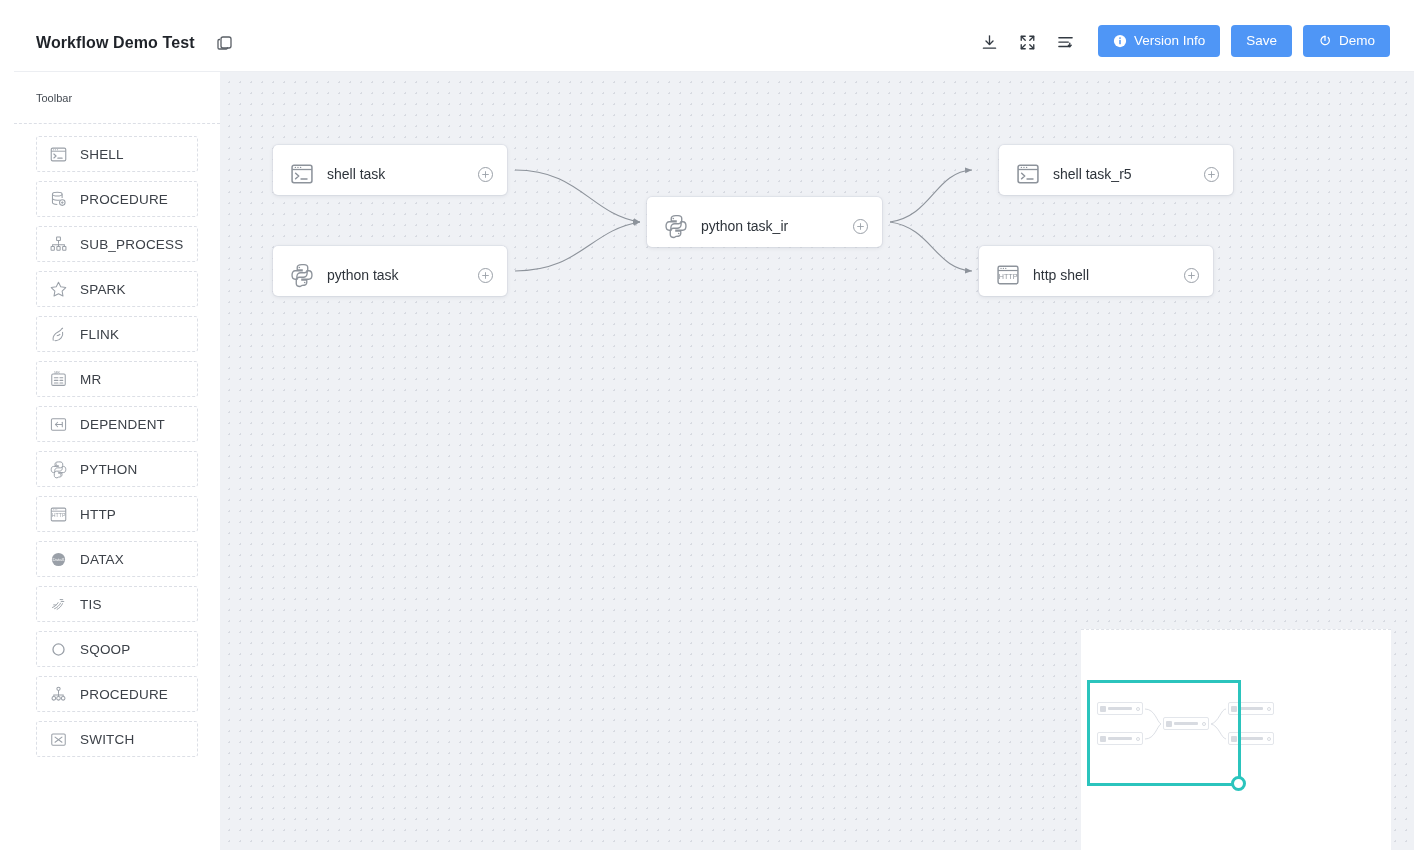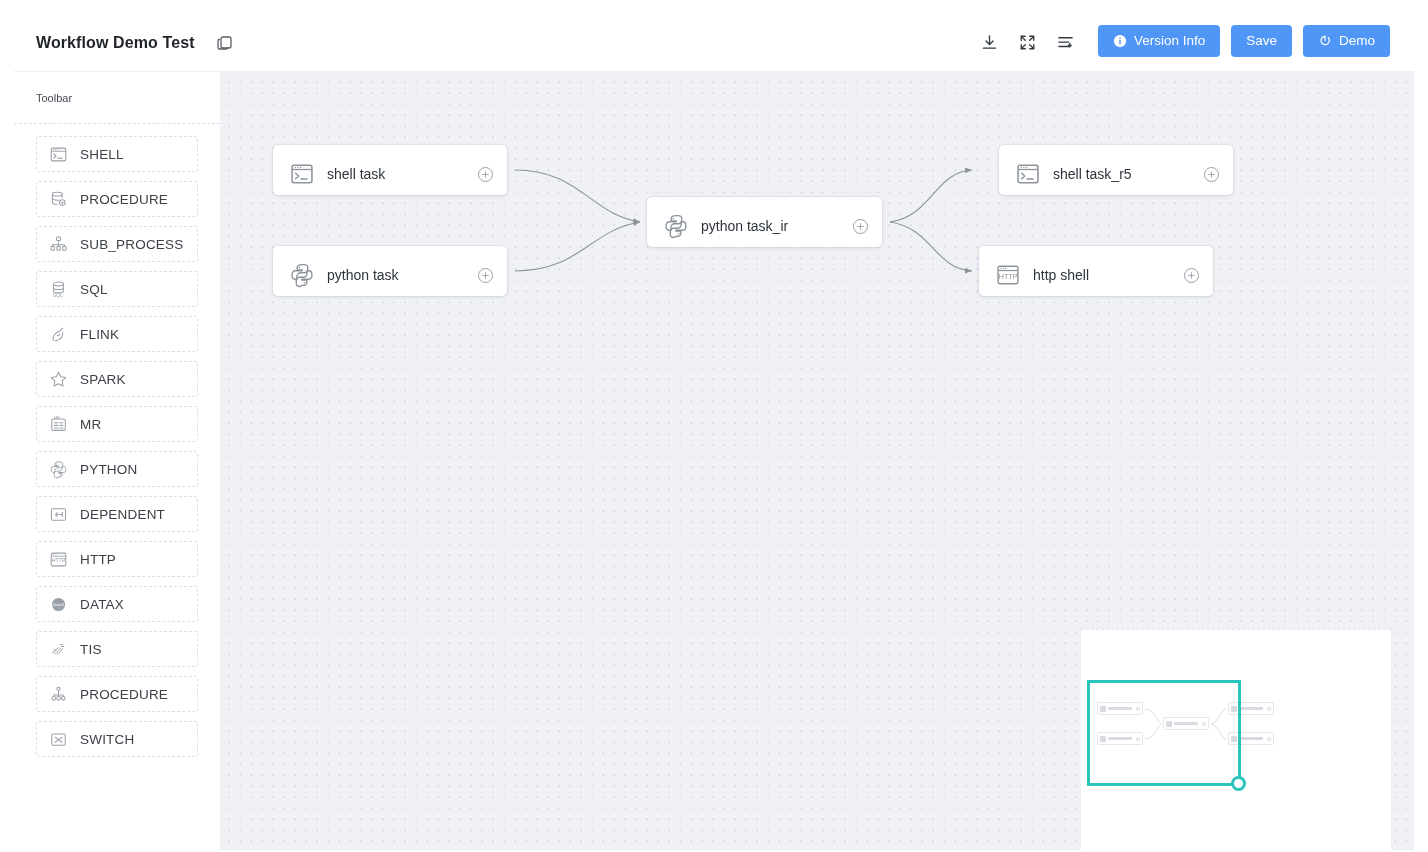--- a/index.html
+++ b/index.html
@@ -321,84 +321,73 @@
               <path d="M11 9.8v3.4"></path>
               <rect x="2.4" y="13.4" width="3.8" height="4.2" rx=".5"></rect>
               <rect x="9.1" y="13.4" width="3.8" height="4.2" rx=".5"></rect>
               <rect x="15.8" y="13.4" width="3.8" height="4.2" rx=".5"></rect>
             </svg>
           </span>
           <span class="tlabel">SUB_PROCESS</span>
         </div>
         <div class="tool-item">
           <span class="ticon">
-            <svg width="100%" height="100%" viewBox="0 0 22 22" fill="none" stroke="currentColor" stroke-width="1.2">
-              <ellipse cx="11" cy="4.6" rx="5.6" ry="2.2"></ellipse>
-              <path d="M5.4 4.6v8.2c0 1.2 2.5 2.2 5.6 2.2s5.6-1 5.6-2.2V4.6"></path>
-              <path d="M5.4 8.9c0 1.2 2.5 2.2 5.6 2.2s5.6-1 5.6-2.2"></path>
-              <text x="4.4" y="19.4" font-size="5.6" fill="currentColor" stroke="none" font-family="Liberation Sans, sans-serif">SQL</text>
-            </svg>
-          </span>
-          <span class="tlabel">SQL</span>
+            <svg width="100%" height="100%" viewBox="0 0 22 22" fill="none" stroke="currentColor" stroke-width="1.2" stroke-linejoin="round">
+              <path d="M11 2.6l2.6 5.3 5.8.8-4.2 4.1 1 5.8-5.2-2.7-5.2 2.7 1-5.8-4.2-4.1 5.8-.8z"></path>
+            </svg>
+          </span>
+          <span class="tlabel">SPARK</span>
         </div>
         <div class="tool-item">
           <span class="ticon">
             <svg width="100%" height="100%" viewBox="0 0 22 22" fill="none" stroke="currentColor" stroke-width="1.2">
               <path d="M5 18c-.8-3 .4-6 2.6-8 2-1.8 4.6-2.4 6.2-4.4"></path>
               <path d="M6.5 18c2.5.4 5.6-.6 7.6-3 1.8-2.2 2.2-4.6 1.6-7"></path>
               <path d="M13.8 5.6c.6-1 1.4-1.8 2.4-2.2"></path>
               <path d="M9 12.4c1.6 0 3-.6 4-1.8"></path>
             </svg>
           </span>
           <span class="tlabel">FLINK</span>
-        </div>
-        <div class="tool-item">
-          <span class="ticon">
-            <svg width="100%" height="100%" viewBox="0 0 22 22" fill="none" stroke="currentColor" stroke-width="1.2" stroke-linejoin="round">
-              <path d="M11 2.6l2.6 5.3 5.8.8-4.2 4.1 1 5.8-5.2-2.7-5.2 2.7 1-5.8-4.2-4.1 5.8-.8z"></path>
-            </svg>
-          </span>
-          <span class="tlabel">SPARK</span>
         </div>
         <div class="tool-item">
           <span class="ticon">
             <svg width="100%" height="100%" viewBox="0 0 22 22" fill="none" stroke="currentColor" stroke-width="1.2">
               <rect x="3.2" y="4.6" width="15.6" height="13.2" rx="1.4"></rect>
               <text x="6" y="4.1" font-size="4.2" fill="currentColor" stroke="none" font-family="Liberation Sans, sans-serif">MR</text>
               <path d="M6.2 9h4.2" stroke-linecap="round"></path>
               <path d="M6.2 12h4.2" stroke-linecap="round"></path>
               <path d="M6.2 15h4.2" stroke-linecap="round"></path>
               <path d="M12.6 9h3.4" stroke-linecap="round"></path>
               <path d="M12.6 12h3.4" stroke-linecap="round"></path>
               <path d="M12.6 15h3.4" stroke-linecap="round"></path>
             </svg>
           </span>
           <span class="tlabel">MR</span>
         </div>
         <div class="tool-item">
           <span class="ticon">
+            <svg width="100%" height="100%" viewBox="0 0 22 22" fill="none" stroke="currentColor" stroke-width="1.2">
+              <rect x="2.8" y="4.4" width="16.4" height="13.2" rx="1.4"></rect>
+              <path d="M14.8 11H7.6" stroke-linecap="round"></path>
+              <path d="M10 8.4L7.4 11l2.6 2.6" stroke-linecap="round" stroke-linejoin="round"></path>
+              <path d="M15.4 8.3v5.4" stroke-linecap="round"></path>
+            </svg>
+          </span>
+          <span class="tlabel">DEPENDENT</span>
+        </div>
+        <div class="tool-item">
+          <span class="ticon">
             <svg width="100%" height="100%" viewBox="0 0 24 24" fill="none" stroke="currentColor" stroke-width="1.25">
               <path d="M11.9 2.4c-2.6 0-4.3.9-4.3 2.7v2.2h4.5v.8H5.8C4 8.1 2.8 9.5 2.8 12s1.1 3.9 2.9 3.9h1.6v-2.6c0-1.9 1.6-3.4 3.5-3.4h3.6c1.6 0 2.9-1.3 2.9-2.9V5.1c0-1.6-1.4-2.7-3.4-2.7z"></path>
               <circle cx="9.5" cy="5.1" r=".75" fill="currentColor" stroke="none"></circle>
               <path d="M12.1 21.6c2.6 0 4.3-.9 4.3-2.7v-2.2h-4.5v-.8h6.3c1.8 0 3-1.4 3-3.9s-1.1-3.9-2.9-3.9h-1.6v2.6c0 1.9-1.6 3.4-3.5 3.4H9.6c-1.6 0-2.9 1.3-2.9 2.9v2.9c0 1.6 1.4 2.7 3.4 2.7z"></path>
               <circle cx="14.5" cy="18.9" r=".75" fill="currentColor" stroke="none"></circle>
             </svg>
           </span>
           <span class="tlabel">PYTHON</span>
-        </div>
-        <div class="tool-item">
-          <span class="ticon">
-            <svg width="100%" height="100%" viewBox="0 0 22 22" fill="none" stroke="currentColor" stroke-width="1.2">
-              <rect x="2.8" y="4.4" width="16.4" height="13.2" rx="1.4"></rect>
-              <path d="M14.8 11H7.6" stroke-linecap="round"></path>
-              <path d="M10 8.4L7.4 11l2.6 2.6" stroke-linecap="round" stroke-linejoin="round"></path>
-              <path d="M15.4 8.3v5.4" stroke-linecap="round"></path>
-            </svg>
-          </span>
-          <span class="tlabel">DEPENDENT</span>
         </div>
         <div class="tool-item">
           <span class="ticon">
             <svg width="100%" height="100%" viewBox="0 0 22 22" fill="none" stroke="currentColor" stroke-width="1.2">
               <rect x="2.6" y="3.6" width="16.8" height="14.8" rx="1.4"></rect>
               <path d="M2.6 7.2h16.8" stroke-width="1"></path>
               <circle cx="5.1" cy="5.4" r=".55" fill="currentColor" stroke="none"></circle>
               <circle cx="7.1" cy="5.4" r=".55" fill="currentColor" stroke="none"></circle>
               <circle cx="9.1" cy="5.4" r=".55" fill="currentColor" stroke="none"></circle>
               <text x="3.2" y="14.4" font-size="6.1" fill="currentColor" stroke="none" font-family="Liberation Sans, sans-serif">HTTP</text>
@@ -420,20 +409,28 @@
             <svg width="100%" height="100%" viewBox="0 0 22 22" fill="none" stroke="currentColor" stroke-width="1.1">
               <path d="M3.6 14.6c3-1 5.6-3.4 7.2-6.2"></path>
               <path d="M6 16c3.2-1.2 6-3.8 7.6-7"></path>
               <path d="M9 16.8c3-1.4 5.4-4 6.8-7.2"></path>
               <path d="M12.4 5.2l4 .2"></path>
               <path d="M13.6 7.4l4 .2"></path>
               <path d="M5 11.4l3.6.2"></path>
             </svg>
           </span>
           <span class="tlabel">TIS</span>
+        </div>
+        <div class="tool-item">
+          <span class="ticon">
+            <svg width="100%" height="100%" viewBox="0 0 22 22" fill="none" stroke="currentColor" stroke-width="1.5">
+              <circle cx="11" cy="11" r="6.4"></circle>
+            </svg>
+          </span>
+          <span class="tlabel">SQOOP</span>
         </div>
         <div class="tool-item">
           <span class="ticon">
             <svg width="100%" height="100%" viewBox="0 0 22 22" fill="none" stroke="currentColor" stroke-width="1.2">
               <circle cx="11" cy="4.4" r="1.9"></circle>
               <path d="M11 6.3v3.1"></path>
               <path d="M5.6 13.1v-1.6h10.8v1.6"></path>
               <path d="M11 9.4v3.7"></path>
               <circle cx="5.6" cy="15.4" r="2.1"></circle>
               <circle cx="11" cy="15.4" r="2.1"></circle>

